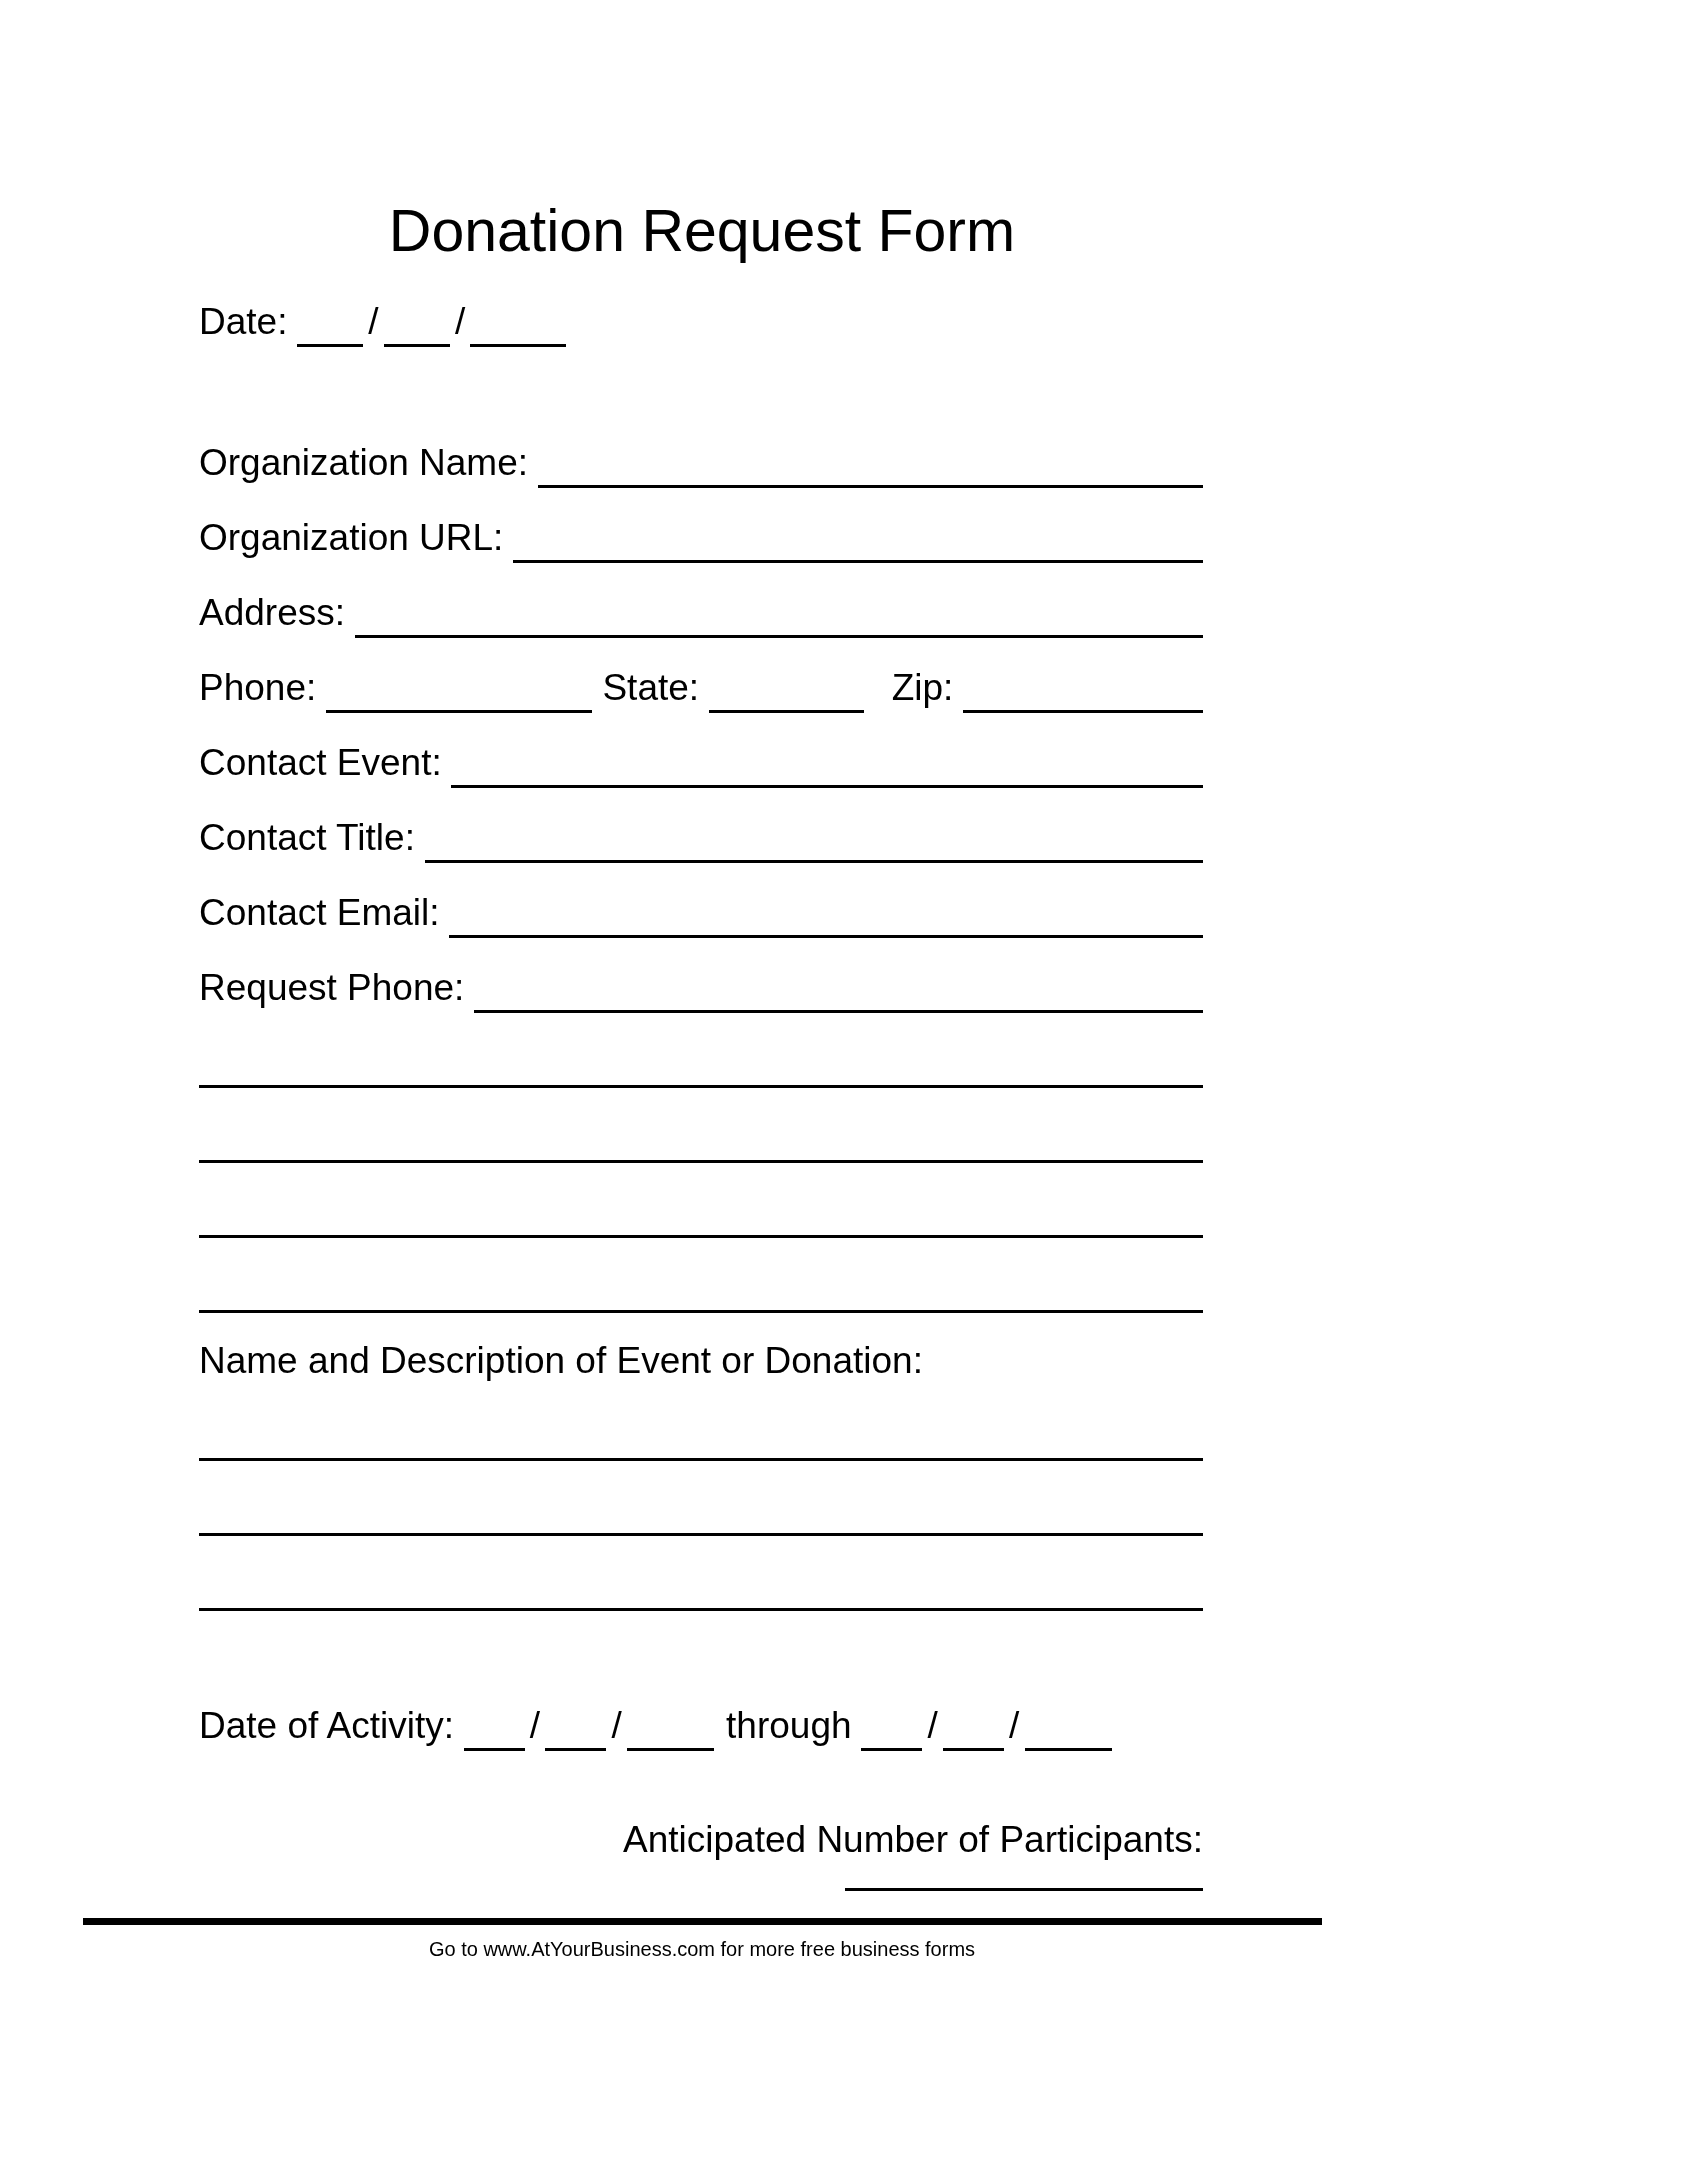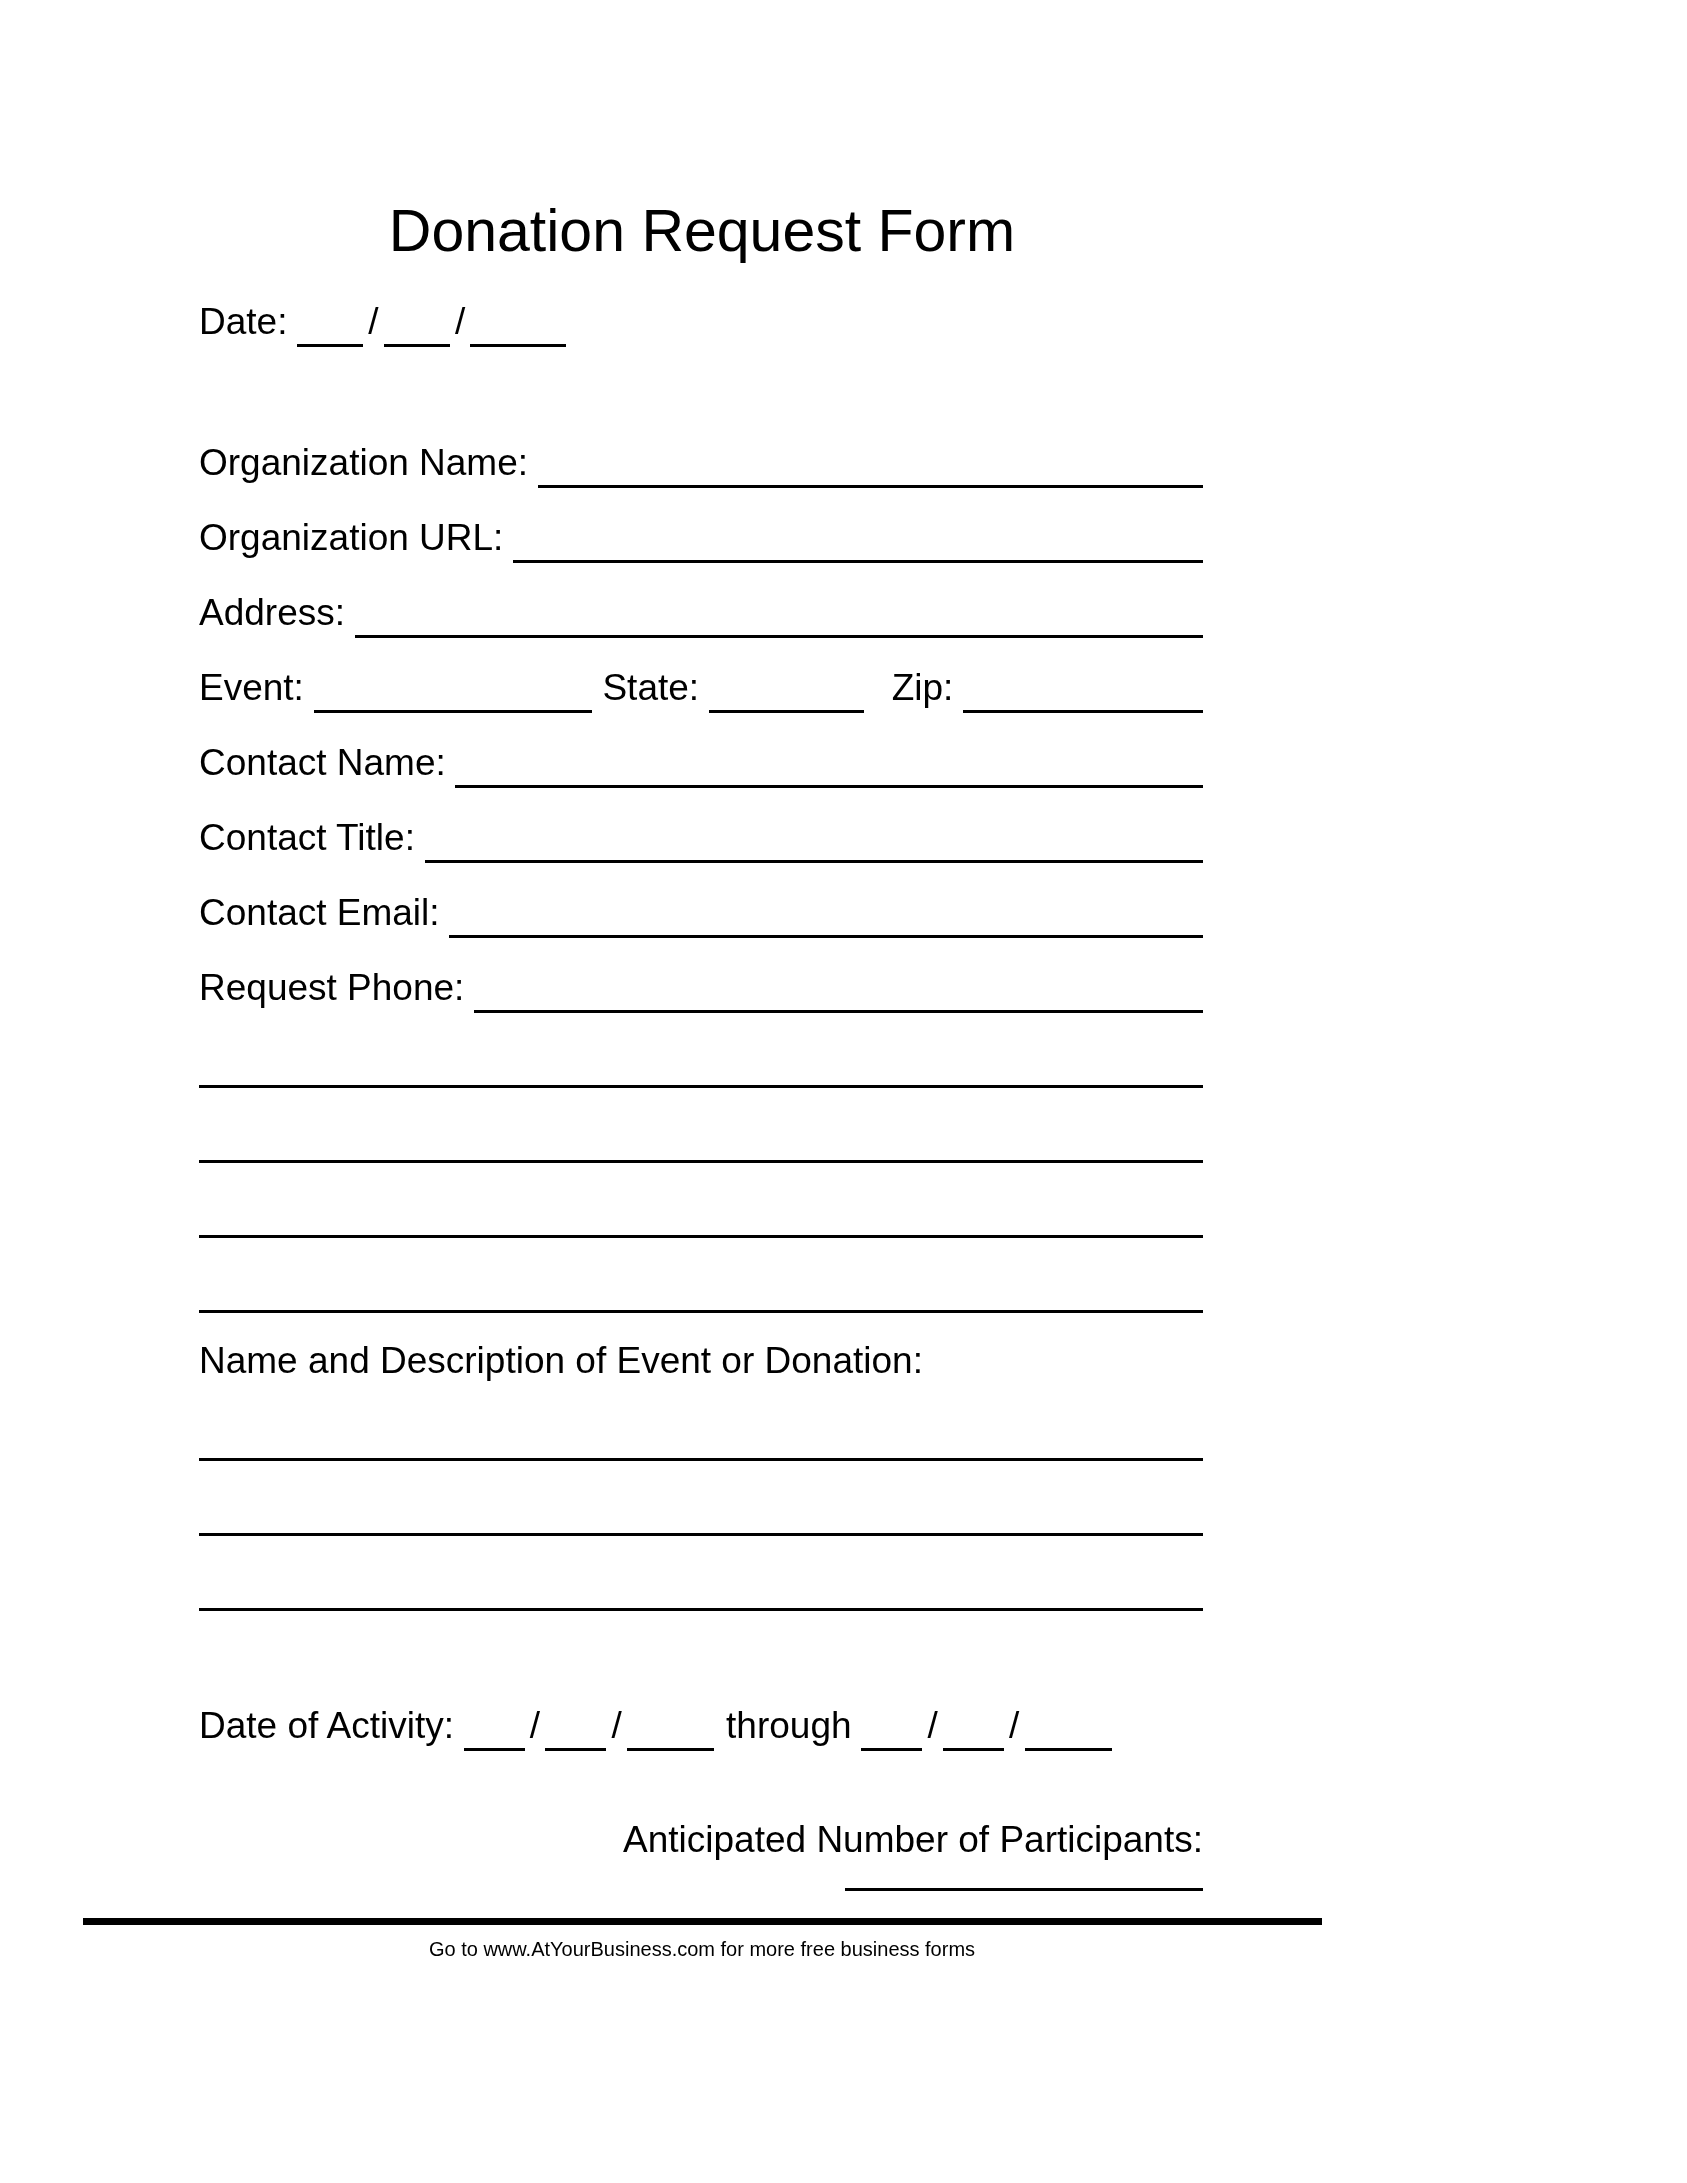--- a/index.html
+++ b/index.html
@@ -108,30 +108,30 @@
       <span class="label">Organization URL:</span>
       <span class="line grow"></span>
     </div>
 
     <div class="row">
       <span class="label">Address:</span>
       <span class="line grow"></span>
     </div>
 
     <div class="row">
-      <span class="label">Event:</span>
+      <span class="label">Phone:</span>
       <span class="line grow"></span>
       <span class="label ml-state">State:</span>
       <span class="line seg" style="width:155px"></span>
       <span class="label ml-zip">Zip:</span>
       <span class="line seg" style="width:240px"></span>
     </div>
 
     <div class="row">
-      <span class="label">Contact Name:</span>
+      <span class="label">Contact Event:</span>
       <span class="line grow"></span>
     </div>
 
     <div class="row">
       <span class="label">Contact Title:</span>
       <span class="line grow"></span>
     </div>
 
     <div class="row">
       <span class="label">Contact Email:</span>

